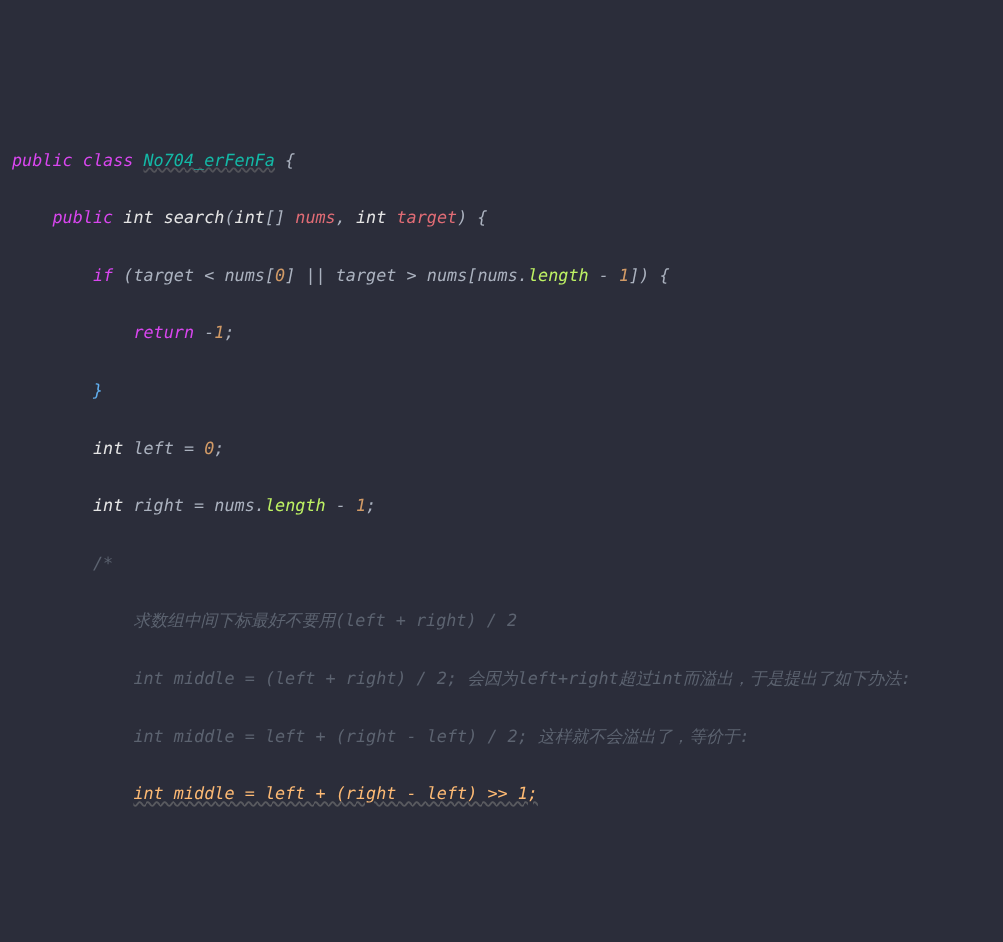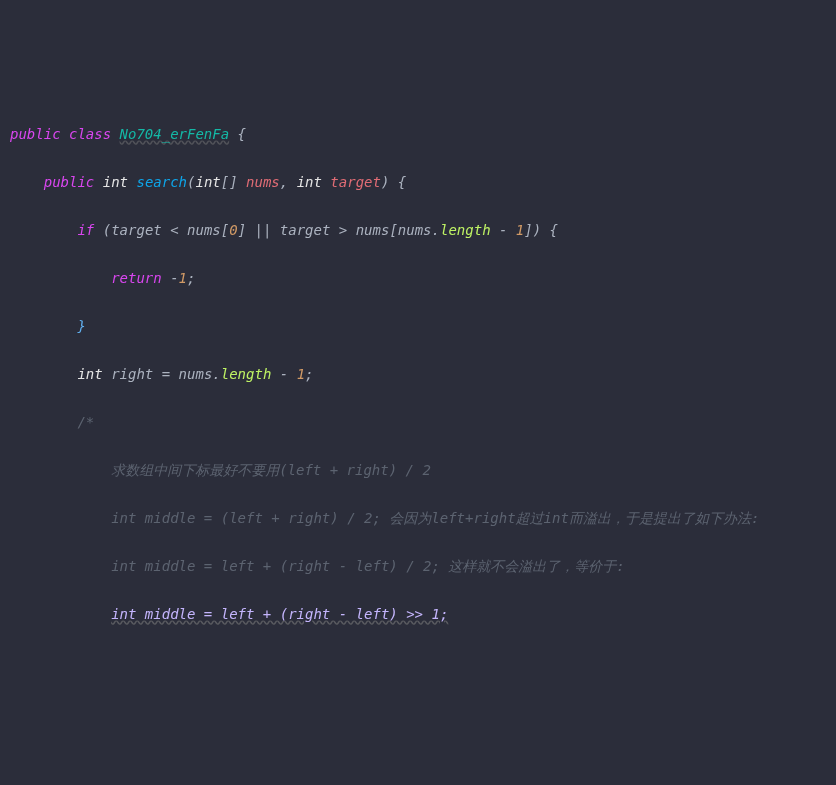--- a/index.html
+++ b/index.html
@@ -13,42 +13,43 @@
     padding: 0;
     white-space: pre;
   }
   .editor {
     padding: 2px 0 2px 10px;
   }
   .line { min-height: 24px; }
   .kw { color: #d946ef; }
   .type { color: #e5e5e5; }
   .cls { color: #14b8a6; text-decoration: underline wavy rgba(120,120,120,0.5); }
-  .method { color: #0ea5e9; }
+  .method { color: #e5e5e5; }
   .var { color: #e06c75; }
   .prop { color: #bef264; }
   .num { color: #d19a66; }
   .punct { color: #abb2bf; }
   .brace { color: #abb2bf; }
   .brkt { color: #abb2bf; }
   .comment { color: #5c6370; }
-  .comment-u { color: #c4b5fd; text-decoration: underline wavy rgba(120,120,120,0.6); margin-top: 21px; }
+  .comment-u { color: #fdba74; text-decoration: underline wavy rgba(120,120,120,0.6); margin-top: 21px; }
   .default { color: #abb2bf; }
 </style>
 </head>
 <body>
 
 
 
 <div class="editor">
 <div class="line"><span class="kw">public class </span><span class="cls">No704_erFenFa</span><span class="brace"> {</span></div>
 <div class="line">    <span class="kw">public </span><span class="type">int </span><span class="method">search</span><span class="punct">(</span><span class="type">int</span><span class="punct">[] </span><span class="var">nums</span><span class="punct">, </span><span class="type">int </span><span class="var">target</span><span class="punct">) {</span></div>
 <div class="line">        <span class="kw">if </span><span class="punct">(</span><span class="default">target</span><span class="punct"> &lt; </span><span class="default">nums</span><span class="brkt">[</span><span class="num">0</span><span class="punct">] || </span><span class="default">target</span><span class="punct"> &gt; </span><span class="default">nums</span><span class="brkt">[</span><span class="default">nums</span><span class="punct">.</span><span class="prop">length</span><span class="punct"> - </span><span class="num">1</span><span class="punct">]) {</span></div>
 <div class="line">            <span class="kw">return </span><span class="punct">-</span><span class="num">1</span><span class="punct">;</span></div>
 <div class="line">        <span class="brace" style="color:#61afef">}</span></div>
+<div class="line">        <span class="type">int </span><span class="default">left</span><span class="punct"> = </span><span class="num">0</span><span class="punct">;</span></div>
 <div class="line">        <span class="type">int </span><span class="default">right</span><span class="punct"> = </span><span class="default">nums</span><span class="punct">.</span><span class="prop">length</span><span class="punct"> - </span><span class="num">1</span><span class="punct">;</span></div>
 <div class="line">        <span class="comment">/*</span></div>
 <div class="line">            <span class="comment">求数组中间下标最好不要用(left + right) / 2</span></div>
 <div class="line">            <span class="comment">int middle = (left + right) / 2; 会因为left+right超过int而溢出，于是提出了如下办法:</span></div>
 <div class="line">            <span class="comment">int middle = left + (right - left) / 2; 这样就不会溢出了，等价于:</span></div>
 <div class="line">            <span class="comment-u">int middle = left + (right - left) &gt;&gt; 1;</span></div>
 <div class="line"> </div>
 
 
 

